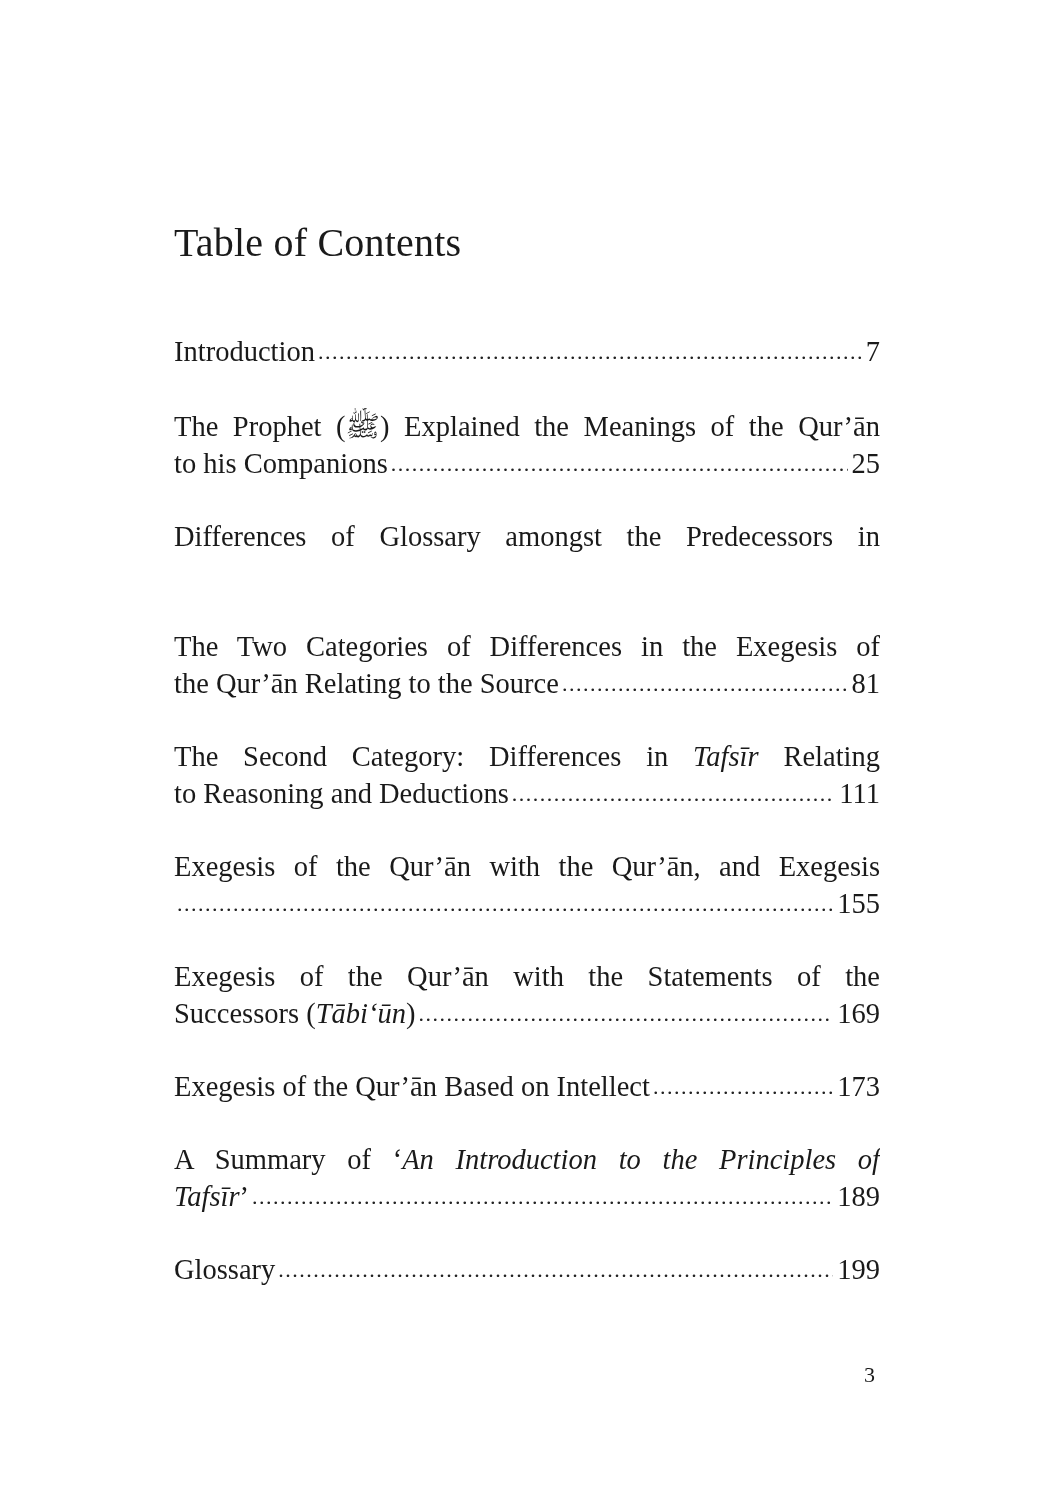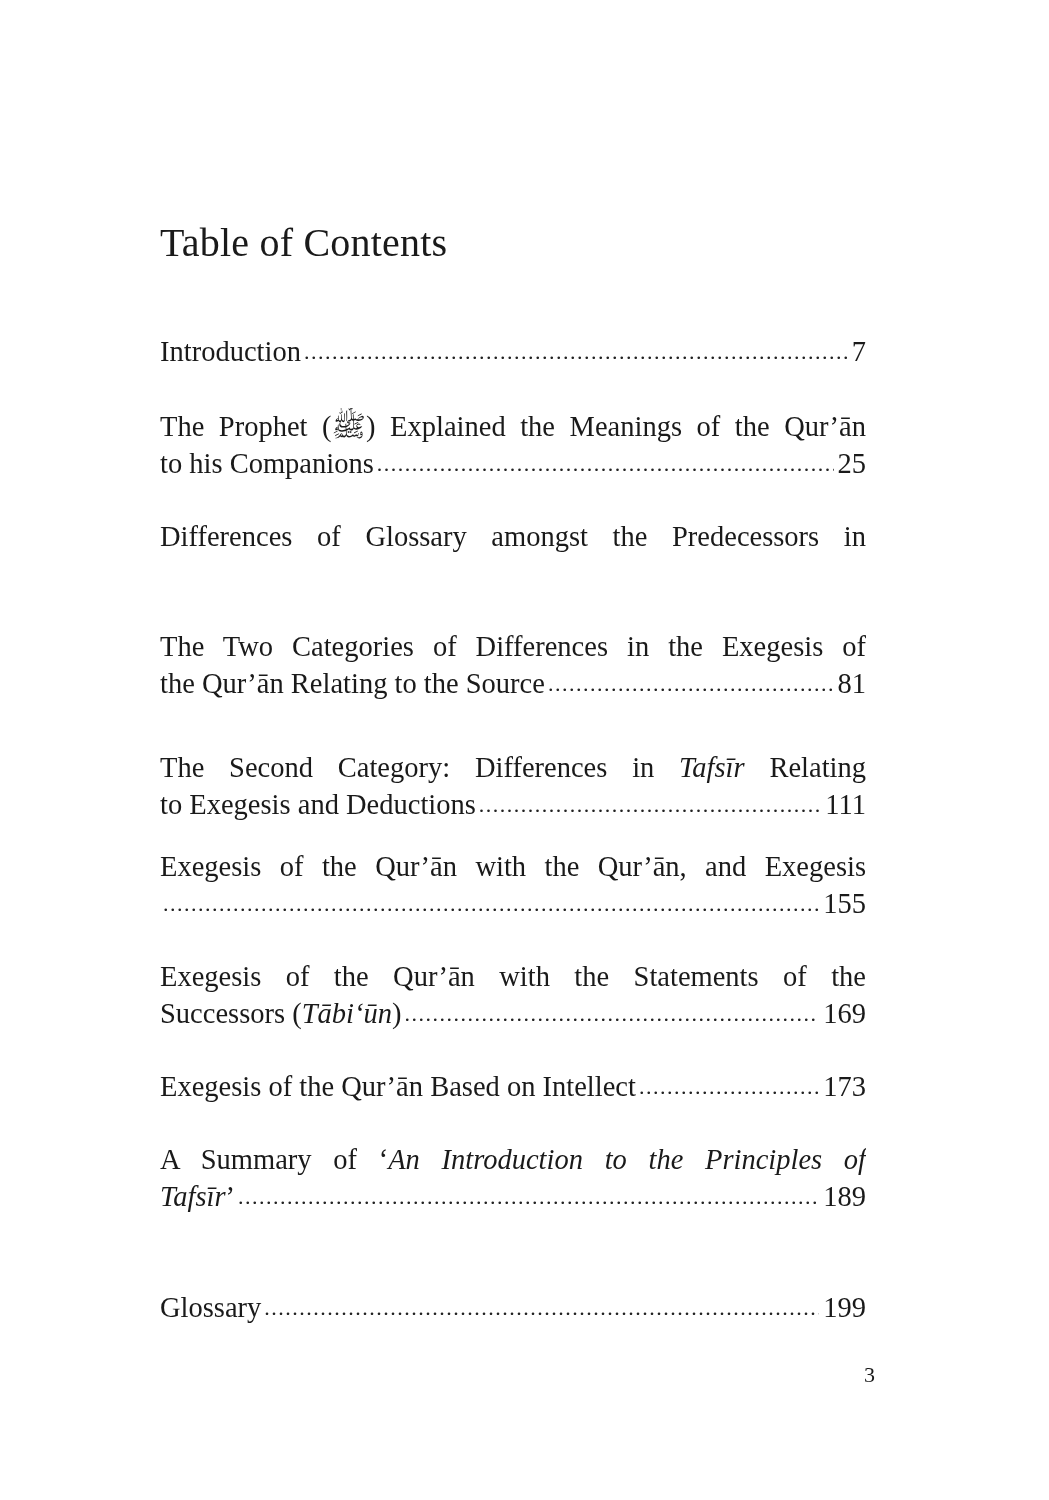--- a/index.html
+++ b/index.html
@@ -10,21 +10,21 @@
     body {
       width: 1049px;
       height: 1500px;
       position: relative;
       overflow: hidden;
       font-family: "Liberation Serif", "DejaVu Serif", serif;
       color: #1a1a1a;
     }
     .page {
       position: absolute;
-      left: 160px;
+      left: 174px;
       top: 0;
       width: 706px;
       height: 1500px;
     }
     .title {
       position: absolute;
       top: 218px;
       left: 0;
       font-size: 40px;
       font-weight: normal;
@@ -113,24 +113,24 @@
         <span class="line">Differences of Glossary amongst the Predecessors in</span>
       </div>
       <div class="entry" style="top: 295px;">
         <span class="line">The Two Categories of Differences in the Exegesis of</span>
         <div class="lastline">
           <span class="text">the Qur’ān Relating to the Source</span>
           <span class="leader"></span>
           <span class="pagenum">81</span>
         </div>
       </div>
-      <div class="entry" style="top: 405px; margin-top: 11px;">
+      <div class="entry" style="top: 405px;">
         <span class="line">The Second Category: Differences in <i>Tafsīr</i> Relating</span>
         <div class="lastline">
-          <span class="text">to Exegesis and Deductions</span>
+          <span class="text">to Reasoning and Deductions</span>
           <span class="leader"></span>
           <span class="pagenum">111</span>
         </div>
       </div>
       <div class="entry" style="top: 515px;">
         <span class="line">Exegesis of the Qur’ān with the Qur’ān, and Exegesis</span>
         <div class="lastline">
           <span class="leader"></span>
           <span class="pagenum">155</span>
         </div>
@@ -151,21 +151,21 @@
         </div>
       </div>
       <div class="entry" style="top: 808px;">
         <span class="line">A Summary of ‘<i>An Introduction to the Principles of</i></span>
         <div class="lastline">
           <span class="text"><i>Tafsīr</i>’</span>
           <span class="leader"></span>
           <span class="pagenum">189</span>
         </div>
       </div>
-      <div class="entry" style="top: 918px; margin-top: 38px;">
+      <div class="entry" style="top: 918px;">
         <div class="lastline">
           <span class="text">Glossary</span>
           <span class="leader"></span>
           <span class="pagenum">199</span>
         </div>
       </div>
     </div>
 </div>
 <div class="folio">3</div>
 

